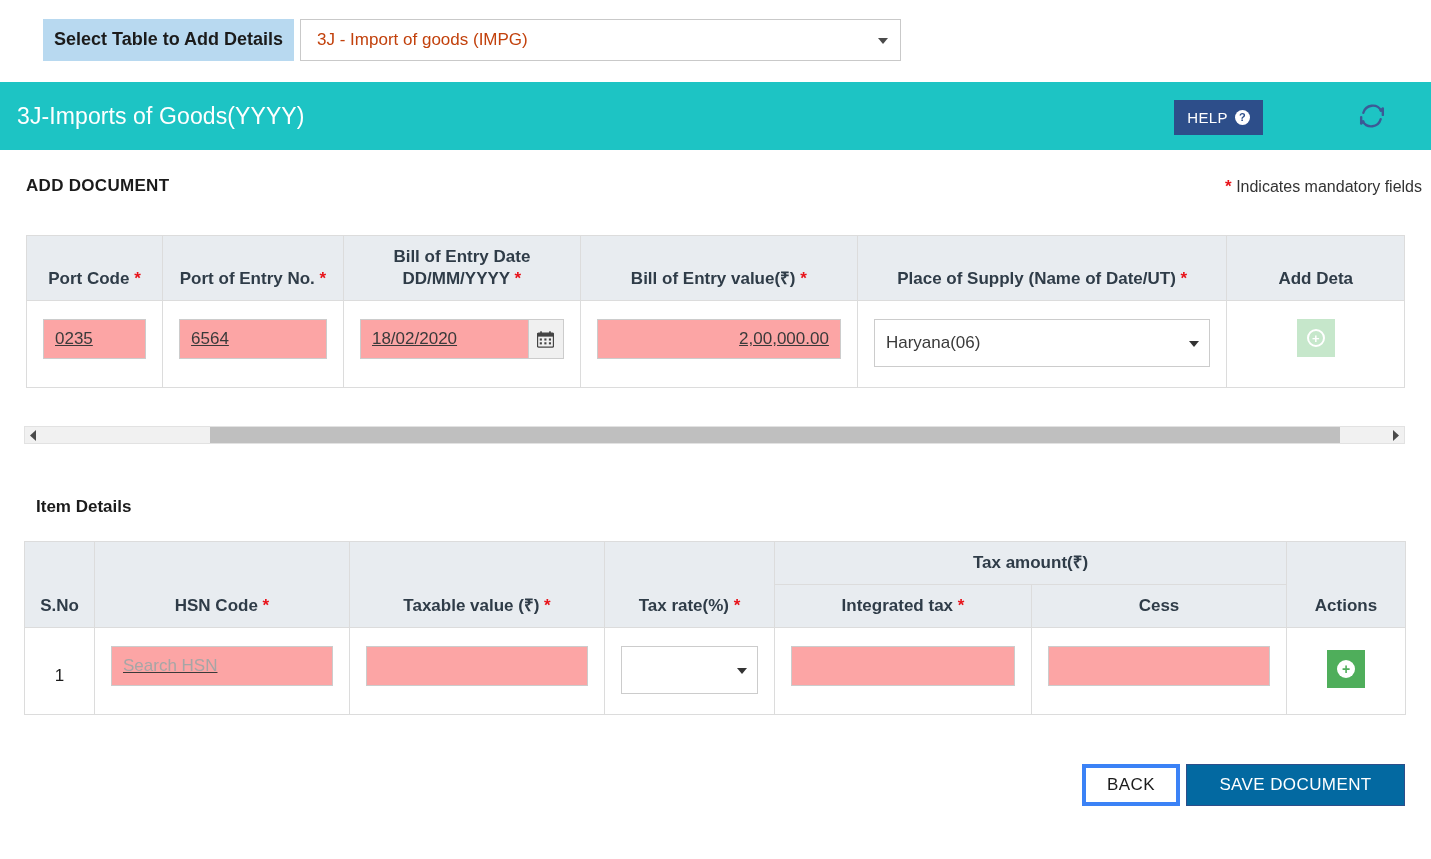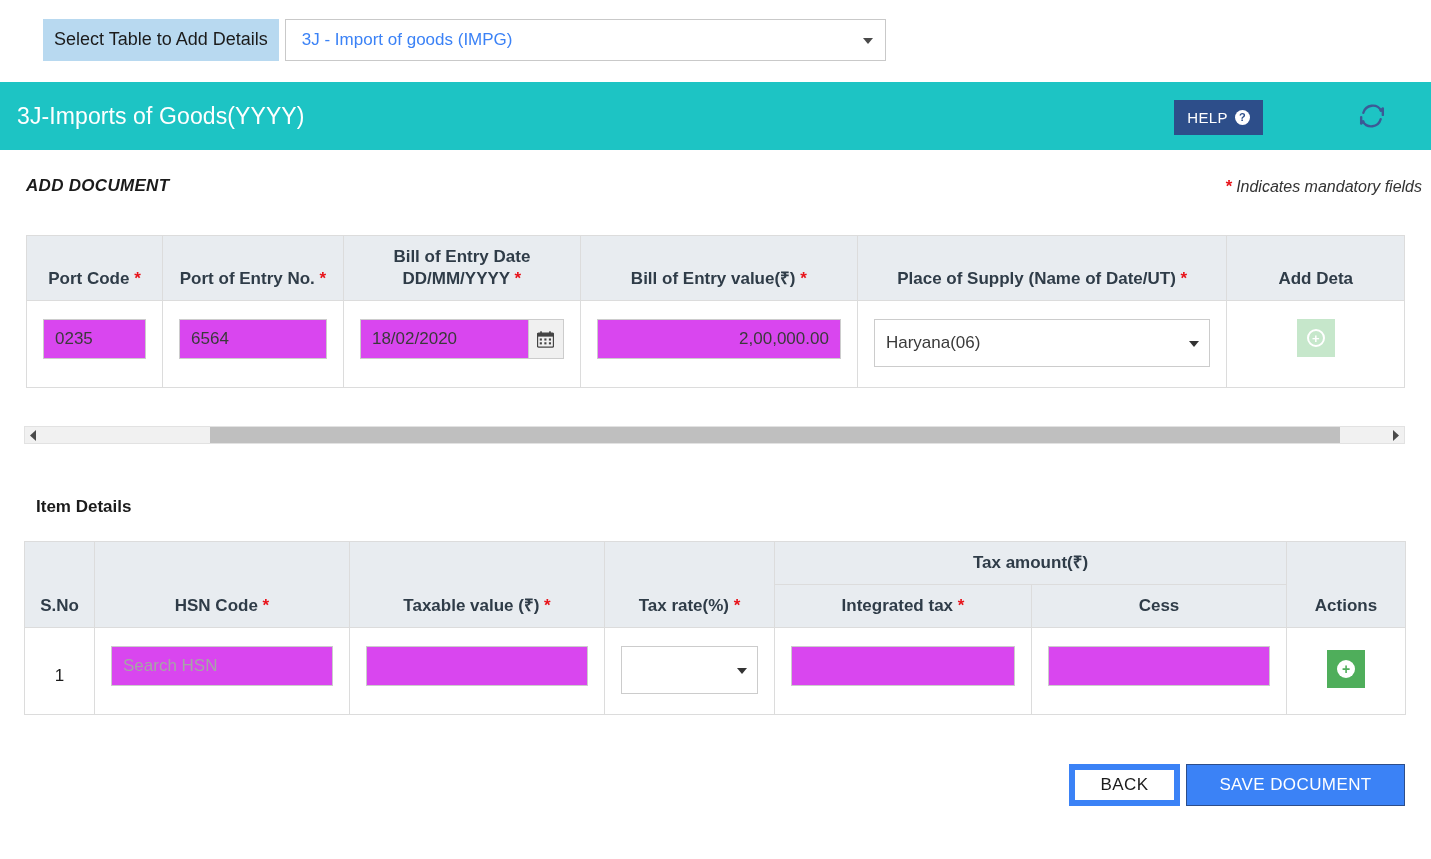--- a/index.html
+++ b/index.html
@@ -17,36 +17,36 @@
     position: absolute; left: 0; top: 0; width: 1431px; height: 82px;
     background: #fff;
   }
   .select-wrap {
     position: absolute; left: 43px; top: 19px;
     display: flex; align-items: stretch;
   }
   .select-label {
     background: #b8d9f0;
     color: #1b1b1b;
-    font-size: 18px; font-weight: normal;
+    font-size: 18px; font-weight: bold;
     padding: 8px 11px 9px 11px;
     line-height: 25px;
     white-space: nowrap;
   }
   .select-box {
     position: relative;
     width: 601px; height: 42px;
     border: 1px solid #c9c9c9;
     background: #fff;
     display: flex; align-items: center;
     padding: 0 16px;
     margin-left: 6px;
   }
   .select-box .val {
-    font-size: 17px; color: #3b82f6;
+    font-size: 17px; color: #c2410c;
   }
   .caret {
     position: absolute; right: 12px; top: 50%;
     width: 0; height: 0; margin-top: -2px;
     border-left: 5px solid transparent;
     border-right: 5px solid transparent;
     border-top: 6px solid #4a4a4a;
   }
 
   
@@ -81,21 +81,21 @@
   .refresh-btn {
     position: absolute; right: 45px; top: 50%; transform: translateY(-50%);
     width: 28px; height: 28px; cursor: pointer;
     display: flex; align-items: center; justify-content: center;
   }
 
   
   .content { position: absolute; left: 0; top: 150px; width: 1431px; }
 
   .doc-head-row {
-    position: relative; height: 62px; font-style: italic;
+    position: relative; height: 62px;
   }
   .add-doc-title {
     position: absolute; left: 26px; top: 26px;
     font-size: 17px; font-weight: bold; color: #1b1b1b;
     letter-spacing: .3px;
   }
   .mandatory-note {
     position: absolute; right: 9px; top: 27px;
     font-size: 16px; color: #333;
     white-space: nowrap;
@@ -125,25 +125,26 @@
   table.grid td {
     border: 1px solid #dcdcdc;
     background: #fff;
     padding: 18px 16px 20px 16px;
     vertical-align: top;
   }
   .doc-table th { height: 64px; }
 
   .inp {
     width: 100%; height: 40px;
-    border: 1px solid #ccc; background: #d946ef;
+    border: 1px solid #ccc; background: #fca5a5;
     font-size: 17px; color: #3a3a3a;
     padding: 4px 11px;
     font-family: "Liberation Sans", sans-serif;
     outline: none;
+    text-decoration: underline;
   }
   .inp::placeholder { color: #a6a6a6; }
   .inp.right { text-align: right; }
 
   .date-wrap { position: relative; display: flex; }
   .date-wrap .inp { border-right: none; }
   .cal-btn {
     width: 44px; height: 40px;
     border: 1px solid #ccc;
     background: #f0f0f0;
@@ -222,28 +223,28 @@
     display: flex; align-items: center; justify-content: center;
     color: #4fae5b; font-size: 14px; line-height: 1; font-weight: bold;
   }
 
   
   .footer {
     position: absolute; right: 26px; top: 614px;
     display: flex; align-items: center;
   }
   .btn-back {
-    width: 111px; height: 42px;
-    background: #fff; border: 6px solid #3b82f6;
+    width: 98px; height: 42px;
+    background: #fff; border: 4px solid #3b82f6;
     color: #1b1b1b; font-size: 17px; letter-spacing: .4px;
     cursor: pointer; font-family: "Liberation Sans", sans-serif;
   }
   .btn-save {
     width: 219px; height: 42px; margin-left: 6px;
-    background: #3b82f6; border: 1px solid #2d4e8a;
+    background: #0369a1; border: 1px solid #2d4e8a;
     color: #fff; font-size: 17px; letter-spacing: .4px;
     cursor: pointer; font-family: "Liberation Sans", sans-serif;
   }
 </style>
 </head>
 <body>
 
 <div class="page">
 
   <div class="topbar">

